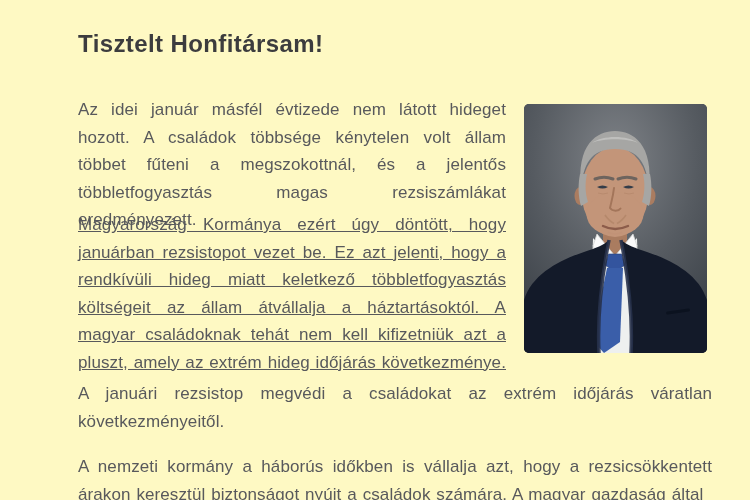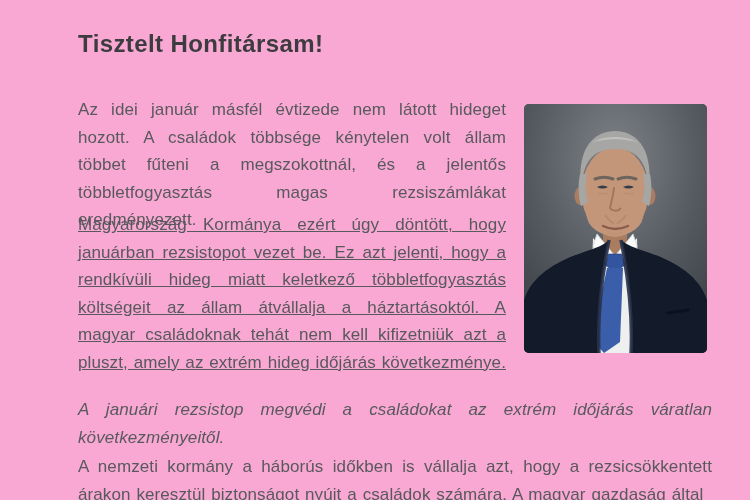--- a/index.html
+++ b/index.html
@@ -1,32 +1,32 @@
 <!DOCTYPE html>
 <html><head>
 <meta charset="utf-8">
 <style>
   html,body{margin:0;padding:0;background:#ffffff;}
   .page{
-    position:relative;width:750px;height:500px;background:#f9a8d4;
+    position:relative;width:750px;height:500px;background:#fef9c3;
     overflow:hidden;font-family:"Liberation Sans",sans-serif;
   }
   .heading{
     position:absolute;left:78px;top:30px;margin:0;
     font-size:24px;font-weight:700;color:#3c3c3e;letter-spacing:.4px;
   }
   .para{
     position:absolute;margin:0;color:#58595c;font-size:17px;line-height:27.5px;
     text-align:justify;text-align-last:left;letter-spacing:.1px;word-spacing:1px;
   }
   .para-narrow{left:78px;width:428px;}
   .para-wide{left:78px;width:634px;}
   #p1{top:96px;}
   #p2{top:211px;text-decoration:underline;}
-  #p3{top:396px;font-style:italic;}
+  #p3{top:380px;}
   #p4{top:453px;}
   .photo-frame{
     position:absolute;left:524px;top:104px;width:183px;height:249px;
     border-radius:5px;overflow:hidden;background:#454a50;
   }
   .photo-frame svg{display:block;width:100%;height:100%;}
 </style>
 </head>
 <body>
 

